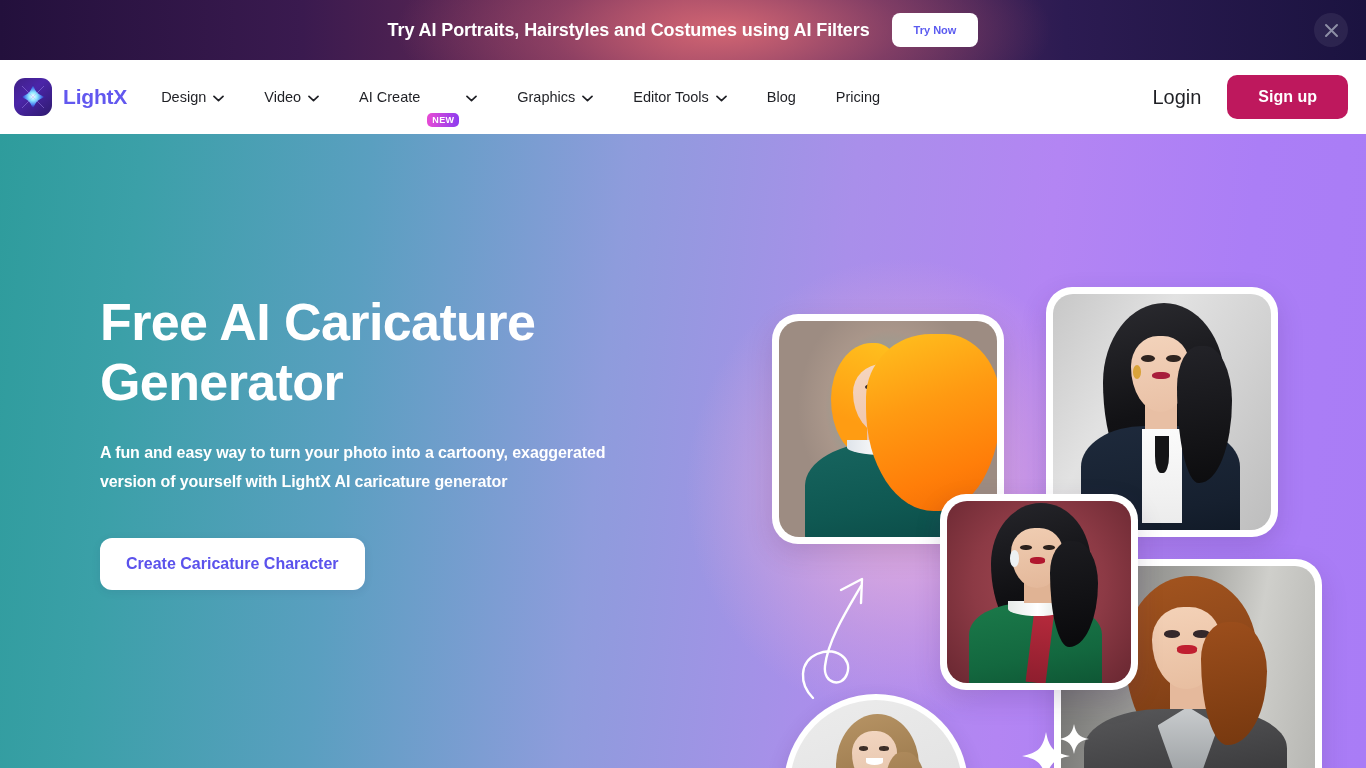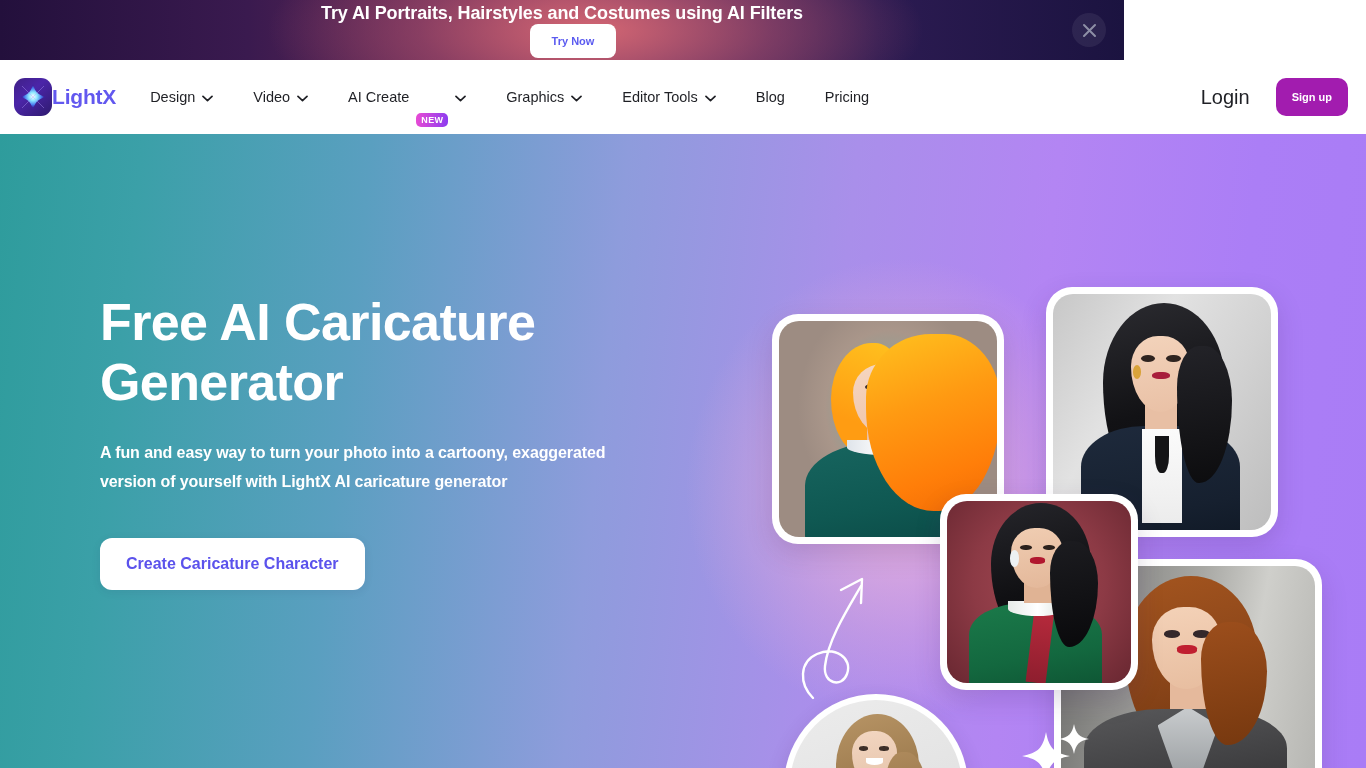--- a/index.html
+++ b/index.html
@@ -6,25 +6,25 @@
   html, body {
     width: 1366px; height: 768px;
     overflow: hidden;
     font-family: "Liberation Sans", sans-serif;
     background: #fff;
   }
 
   
   .promo-banner {
     position: relative;
-    width: 1124px; height: 60px;
+    width: 1366px; height: 60px;
     background:
       radial-gradient(ellipse 420px 140px at 53% 50%, rgba(214,104,116,0.95) 0%, rgba(170,80,110,0.55) 42%, rgba(120,55,100,0.0) 78%),
       linear-gradient(90deg, #23103c 0%, #3a1a4f 22%, #6b2c55 42%, #8a3a5c 50%, #5a2b5c 60%, #2c1b52 78%, #1b1340 100%);
-    display: flex; align-items: center; justify-content: center; flex-direction: column;
+    display: flex; align-items: center; justify-content: center;
   }
   .promo-text {
     color: #ffffff;
     font-size: 18px;
     font-weight: 700;
     letter-spacing: -0.1px;
   }
   .promo-cta {
     margin-left: 22px;
     background: #ffffff;
@@ -49,21 +49,21 @@
   }
   .promo-close svg { display: block; }
 
   
   .navbar {
     width: 1366px; height: 74px;
     background: #ffffff;
     display: flex; align-items: center;
     padding: 0 18px 0 14px;
   }
-  .brand { display: flex; align-items: center; cursor: pointer; }
+  .brand { display: flex; align-items: center; gap: 11px; cursor: pointer; }
   .brand-mark {
     width: 38px; height: 38px;
     border-radius: 11px;
     background: linear-gradient(140deg, #3f1f86 0%, #4b25a8 40%, #2e1a6e 100%);
     display: flex; align-items: center; justify-content: center;
     position: relative; overflow: hidden;
   }
   .brand-name {
     color: #6258ef;
     font-size: 21px;
@@ -95,27 +95,27 @@
     letter-spacing: 0.3px;
     line-height: 1;
     margin-top: 46px;
   }
 
   .nav-right { margin-left: auto; display: flex; align-items: center; gap: 26px; }
   .login-link {
     font-size: 20px; color: #1f2025; cursor: pointer; font-weight: 400;
   }
   .signup-btn {
-    background: #a21caf;
+    background: #be185d;
     color: #fff;
     border: none;
     border-radius: 10px;
-    font-size: 11px;
-    font-weight: 700;
-    padding: 13px 16px;
+    font-size: 16px;
+    font-weight: 700;
+    padding: 13px 31px;
     cursor: pointer;
     font-family: "Liberation Sans", sans-serif;
   }
 
   
   .hero {
     position: relative;
     width: 1366px; height: 634px;
     overflow: hidden;
     background:

